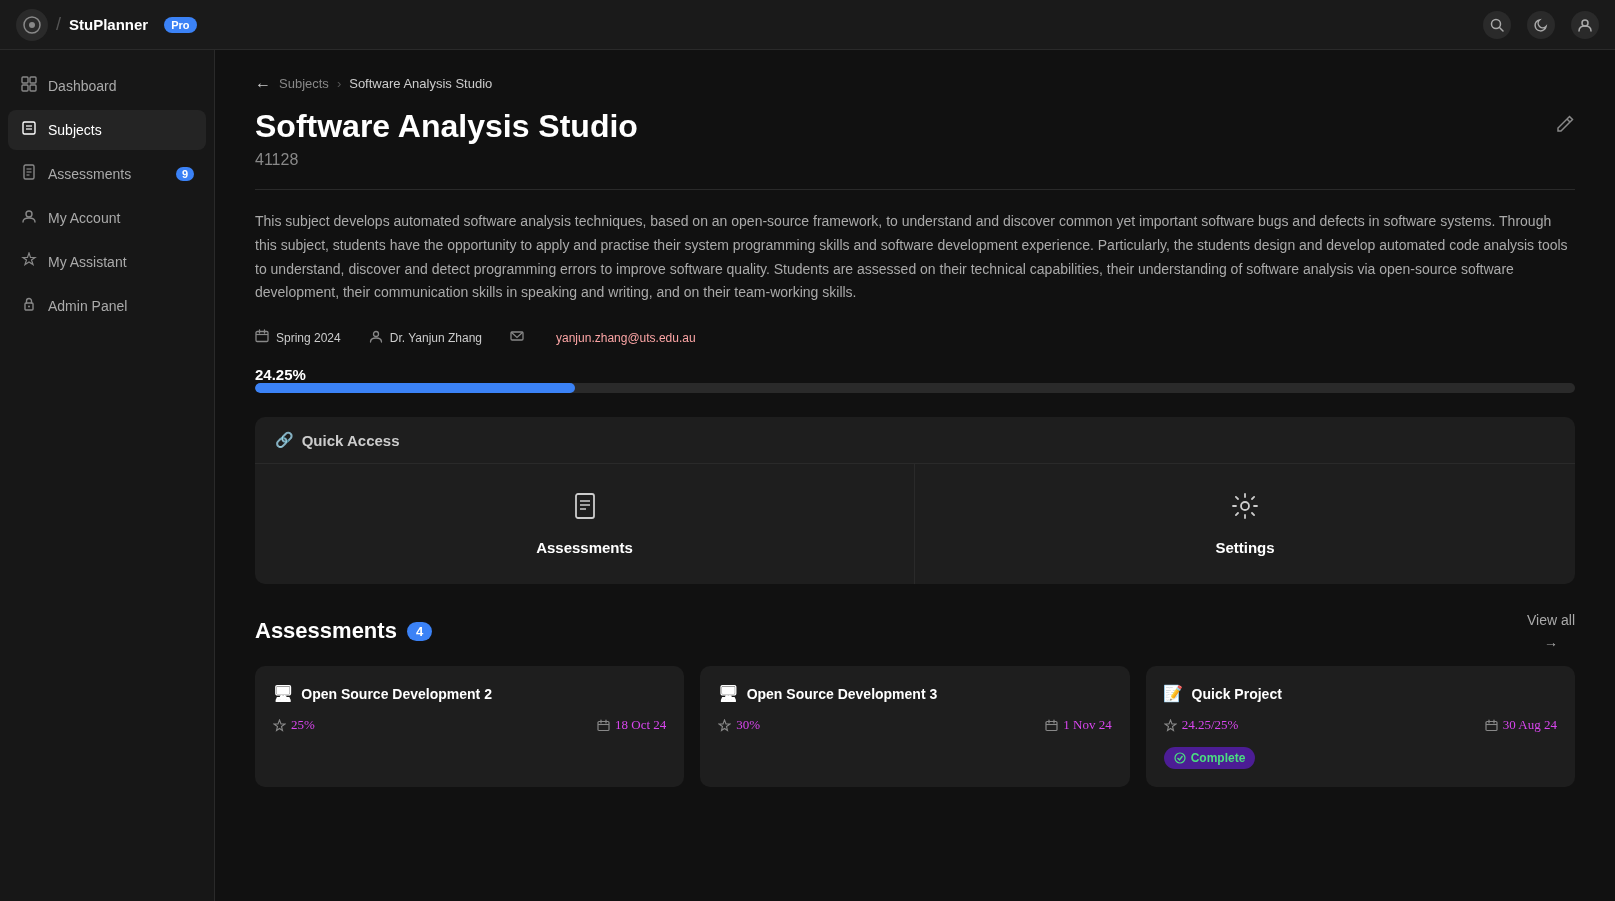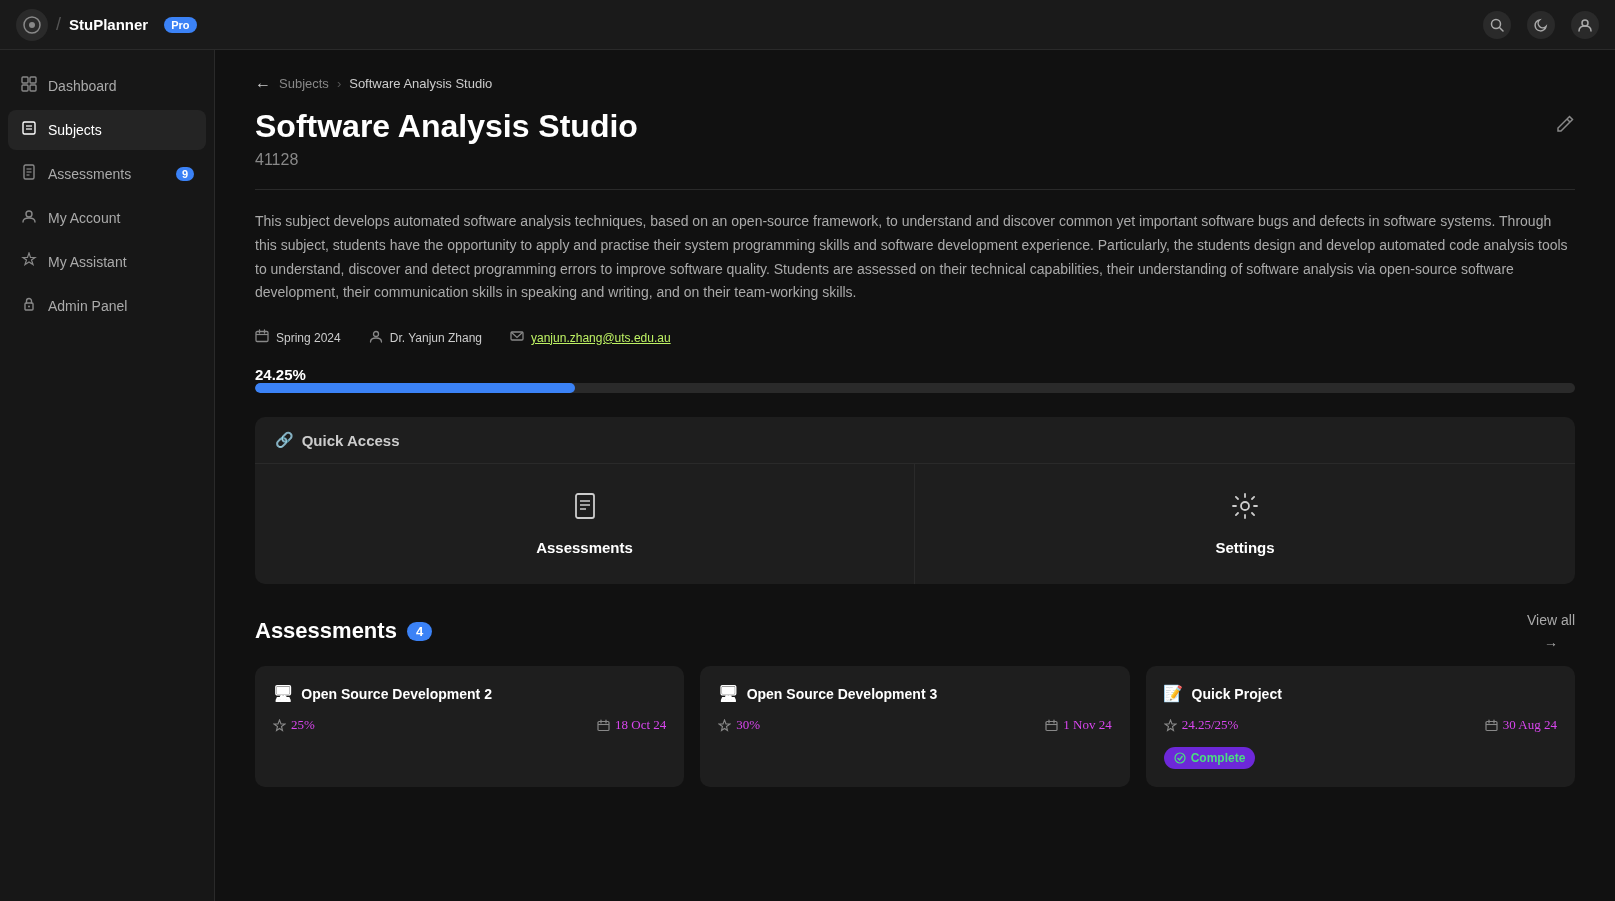--- a/index.html
+++ b/index.html
@@ -204,23 +204,23 @@
     .meta-item {
       display: flex;
       align-items: center;
       gap: 7px;
     }
     .meta-icon {
       font-size: 14px;
       color: #888;
     }
     .meta-link {
-      color: #bef264;
-      text-decoration: underline;
-      cursor: pointer;
+      color: #fca5a5;
+      cursor: pointer;
+      margin-left: 25px;
     }
 
     
     .progress-section {
       margin-bottom: 24px;
     }
     .progress-label {
       font-size: 15px;
       font-weight: 600;
       color: #fff;
@@ -352,21 +352,21 @@
       font-size: 13px;
       color: #d946ef;
       font-family: Liberation Serif, serif;
     }
     .assessment-meta-item {
       display: flex;
       align-items: center;
       gap: 5px;
     }
     .complete-badge {
-      background: #6d28d9;
+      background: #4c1d95;
       color: #4ade80;
       font-size: 12px;
       font-weight: 600;
       padding: 4px 10px;
       border-radius: 20px;
       display: inline-flex;
       align-items: center;
       gap: 5px;
     }
   </style>

